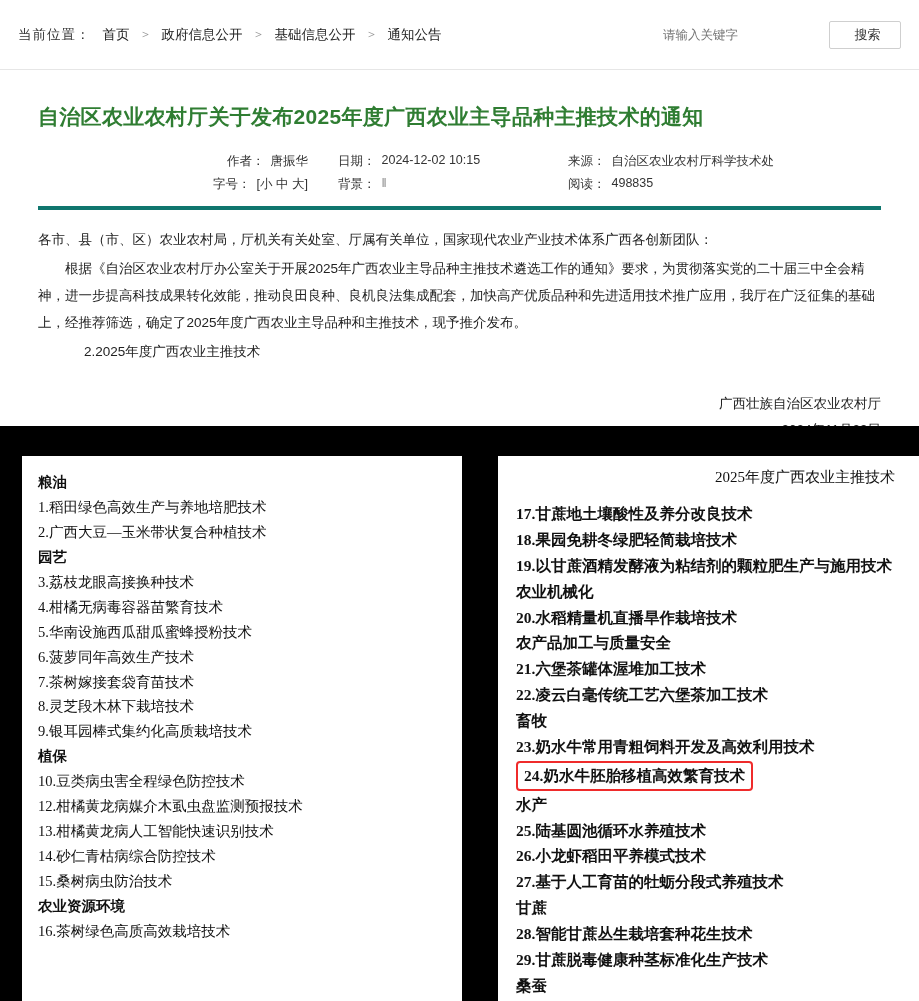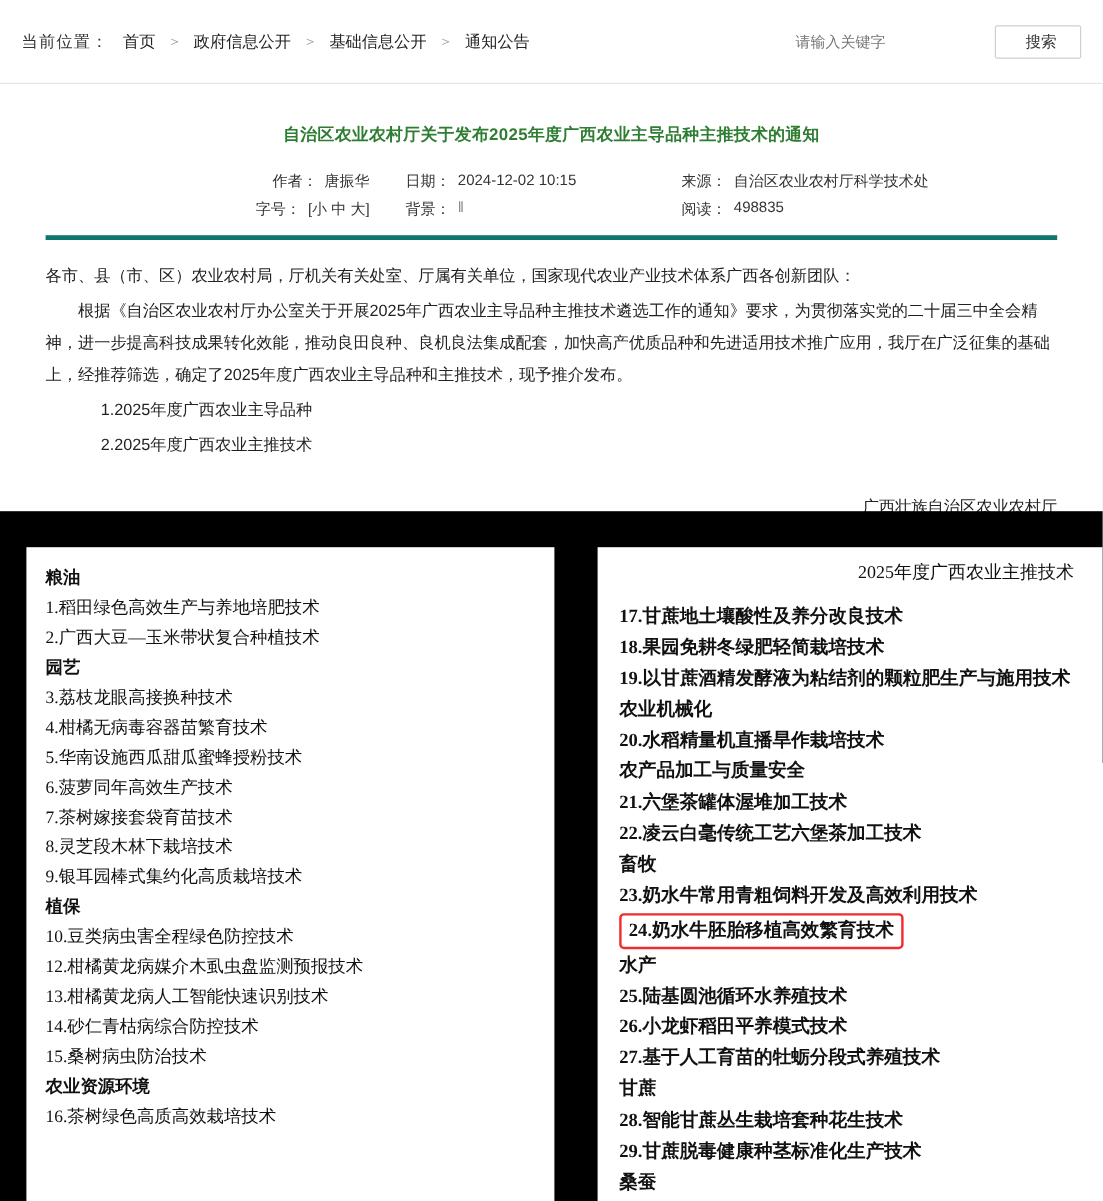--- a/index.html
+++ b/index.html
@@ -76,22 +76,22 @@
     font-family: Liberation Serif, serif;
     padding-left: 11px;
   }
 
   
   .article {
     padding: 18px 38px 0 38px;
     box-sizing: border-box;
   }
   .doc-title {
-    text-align: center;
-    font-size: 14px;
+    text-align: left;
+    font-size: 21px;
     font-weight: bold;
     color: #2f7d32;
     line-height: 1.45;
     margin: 14px 0 18px 0;
     letter-spacing: 0.3px;
   }
   .meta {
     border-bottom: 4px solid #0f766e;
     padding-bottom: 10px;
     font-size: 12.5px;
@@ -249,21 +249,20 @@
       <div class="meta-cell c3">
         <span class="meta-k">阅读：</span>
         <span class="meta-v">498835</span>
       </div>
     </div>
   </div>
 
   <div class="body-text">
     <p>各市、县（市、区）农业农村局，厅机关有关处室、厅属有关单位，国家现代农业产业技术体系广西各创新团队：</p>
     <p class="indent2">根据《自治区农业农村厅办公室关于开展2025年广西农业主导品种主推技术遴选工作的通知》要求，为贯彻落实党的二十届三中全会精神，进一步提高科技成果转化效能，推动良田良种、良机良法集成配套，加快高产优质品种和先进适用技术推广应用，我厅在广泛征集的基础上，经推荐筛选，确定了2025年度广西农业主导品种和主推技术，现予推介发布。</p>
-    <p class="attach-item">1.2025年度广西农业主导品种</p>
     <p class="attach-item">2.2025年度广西农业主推技术</p>
   </div>
 
   <div class="signoff">
     <div>广西壮族自治区农业农村厅</div>
     <div>2024年11月29日</div>
   </div>
 
   <div class="pubnote">（此件公开发布）</div>
 </div>

